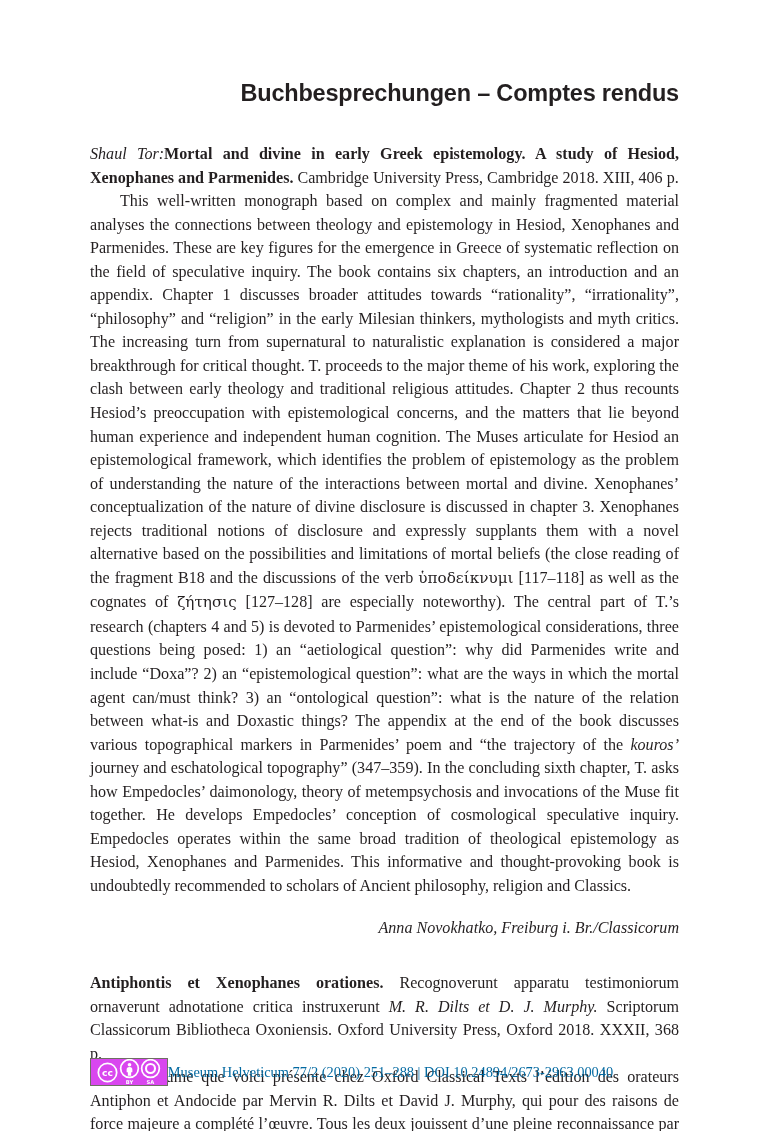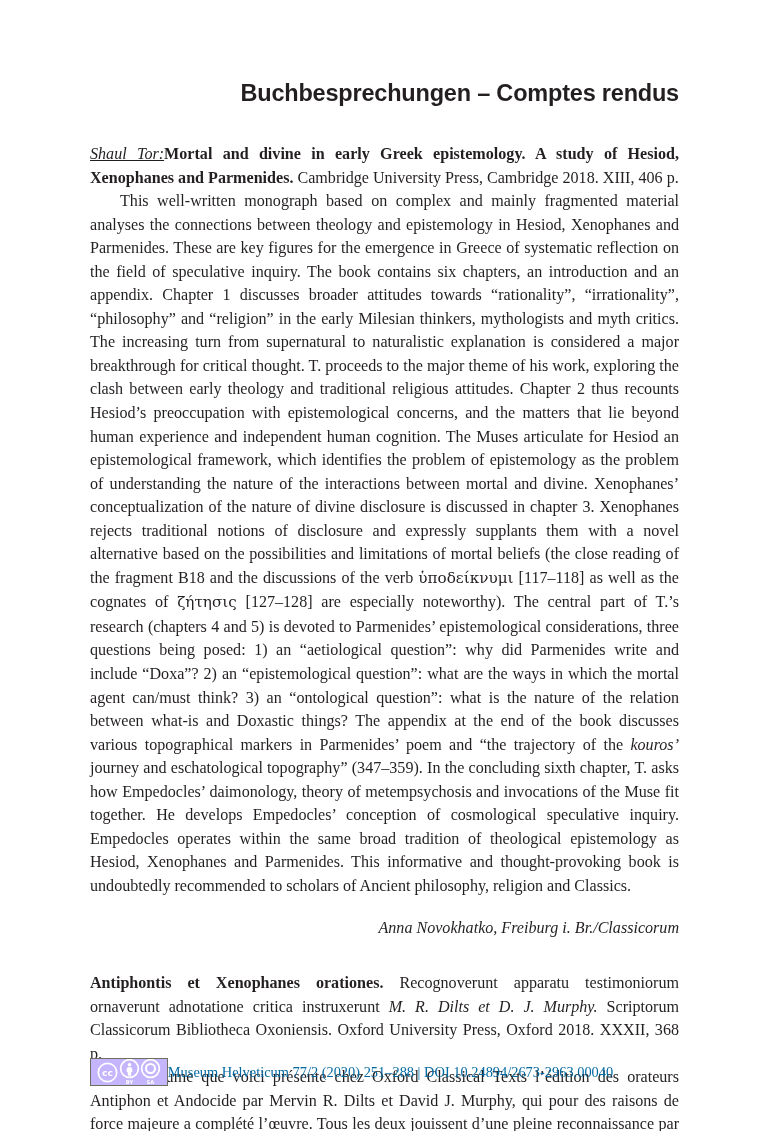--- a/index.html
+++ b/index.html
@@ -56,21 +56,21 @@
     line-height: 23.55px;
   }
 
   .review-head {
     margin: 0;
     text-align: justify;
     text-justify: inter-word;
     -webkit-hyphens: none;
     hyphens: none;
   }
-  .review-head .author-name { font-style: italic; font-weight: normal; text-decoration: underline; }
+  .review-head .author-name { font-style: italic; font-weight: normal; }
   .review-head .work-title  { font-weight: bold; }
   .review-head .editors     { font-style: italic; }
   .review-head .imprint     { font-weight: normal; font-style: normal; }
 
   .review-body {
     margin: 0;
     text-align: justify;
     text-justify: inter-word;
     text-indent: 30px;
   }
@@ -90,21 +90,21 @@
     top: 1055px;
     width: 601px;
     height: 40px;
   }
   .cc-badge {
     position: absolute;
     left: 0;
     top: 3px;
     width: 78px;
     height: 28px;
-    background: #c4b5fd;
+    background: #d946ef;
     border: 1px solid #6f6f63;
     box-sizing: border-box;
     display: flex;
     align-items: center;
     justify-content: space-between;
     padding: 0 6px;
   }
   .cc-badge svg { display: block; }
   .footer-line {
     position: absolute;

